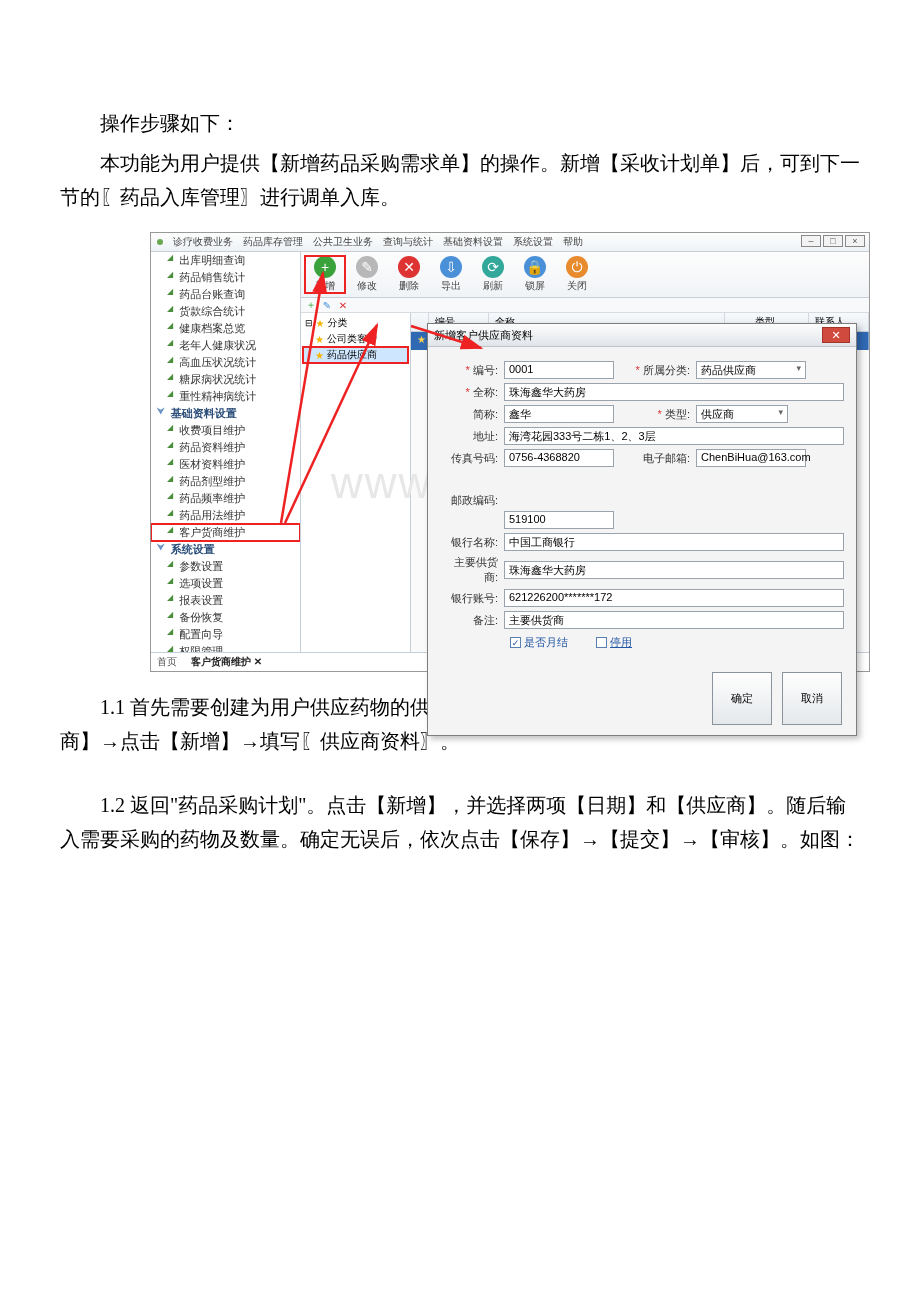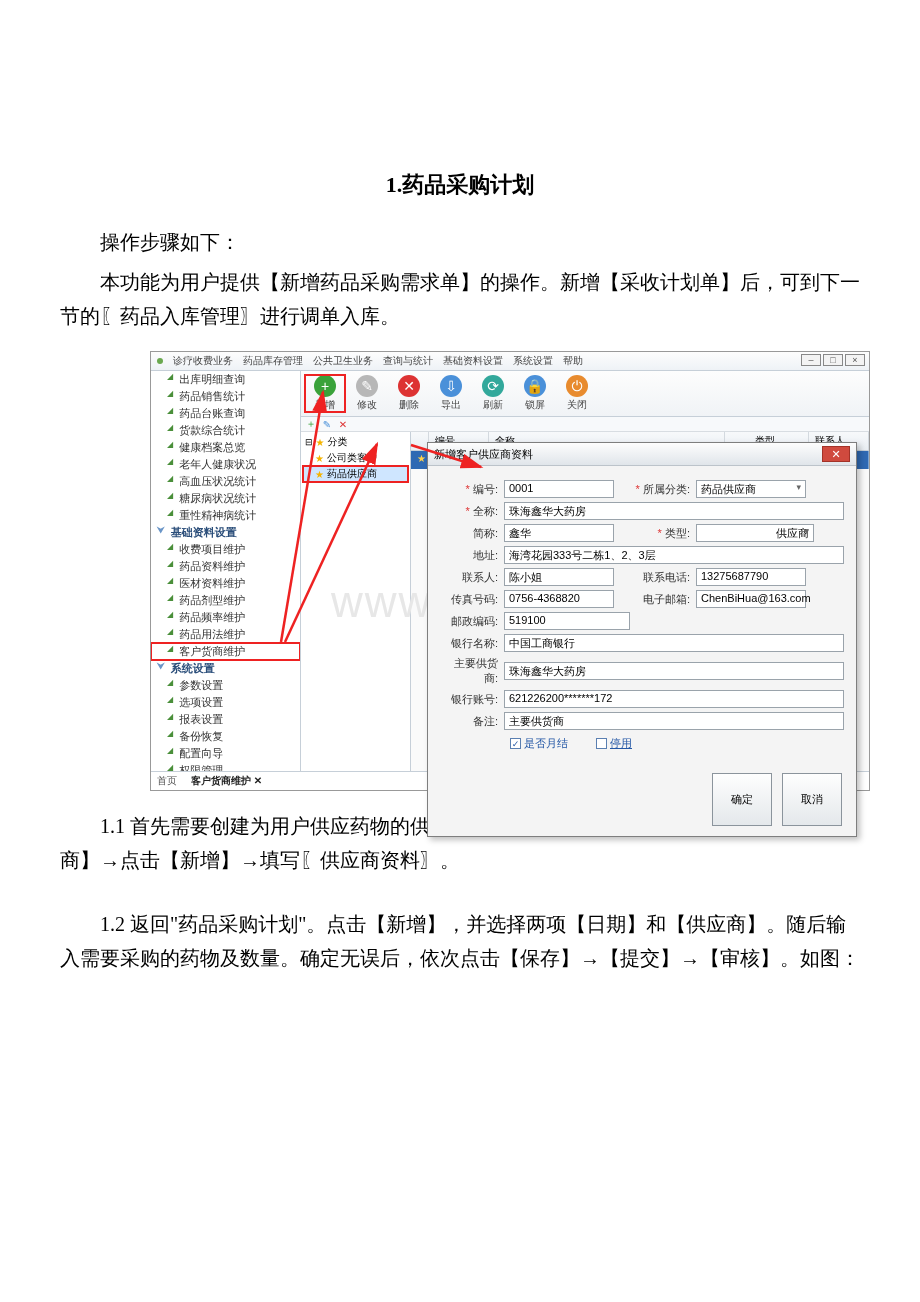--- a/index.html
+++ b/index.html
@@ -71,21 +71,20 @@
 
   .watermark { position:absolute; top:225px; left:180px; font-size:44px; color:#e7e7e7; font-family:Arial,sans-serif; letter-spacing:2px; pointer-events:none; user-select:none; font-weight:300;}
 
   
   .arrow-svg { position:absolute; top:0; left:0; pointer-events:none; }
 </style>
 </head>
 <body>
 
 <div class="page">
-  <h1>1.药品采购计划</h1>
   <p class="para">操作步骤如下：</p>
   <p class="para">本功能为用户提供【新增药品采购需求单】的操作。新增【采收计划单】后，可到下一节的〖药品入库管理〗进行调单入库。</p>
 
   <div class="screenshot">
     <div class="watermark">www.bdoo.com</div>
 
     <div class="menubar">
       <span class="title-dot"></span>
       <span>诊疗收费业务</span>
       <span>药品库存管理</span>
@@ -267,41 +266,35 @@
           <span class="fselect" style="width:110px;">药品供应商</span>
         </div>
         <div class="frow">
           <span class="flabel req">全称:</span>
           <span class="finput" style="flex:1;">珠海鑫华大药房</span>
         </div>
         <div class="frow">
           <span class="flabel">简称:</span>
           <span class="finput" style="width:110px;">鑫华</span>
           <span class="flabel req" style="width:70px;">类型:</span>
-          <span class="fselect" style="width:118px;text-align:right;">供应商</span>
+          <span class="fselect" style="width:92px;">供应商</span>
         </div>
         <div class="frow">
           <span class="flabel">地址:</span>
           <span class="finput" style="flex:1;">海湾花园333号二栋1、2、3层</span>
-        </div>
-        <div class="frow">
-          <span class="flabel">联系人:</span>
-          <span class="finput" style="width:110px;">陈小姐</span>
-          <span class="flabel" style="width:70px;">联系电话:</span>
-          <span class="finput" style="width:110px;">13275687790</span>
         </div>
         <div class="frow">
           <span class="flabel">传真号码:</span>
           <span class="finput" style="width:110px;">0756-4368820</span>
           <span class="flabel" style="width:70px;">电子邮箱:</span>
           <span class="finput" style="width:110px;">ChenBiHua@163.com</span>
         </div>
         <div class="frow">
           <span class="flabel">邮政编码:</span>
-          <span class="finput" style="width:126px;">519100</span>
+          <span class="finput" style="width:110px;margin-top:40px;">519100</span>
         </div>
         <div class="frow">
           <span class="flabel">银行名称:</span>
           <span class="finput" style="flex:1;">中国工商银行</span>
         </div>
         <div class="frow">
           <span class="flabel">主要供货商:</span>
           <span class="finput" style="flex:1;">珠海鑫华大药房</span>
         </div>
         <div class="frow">

